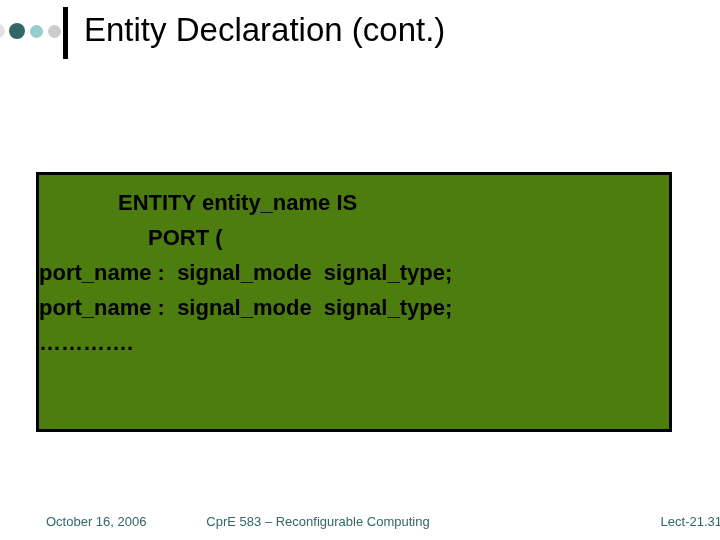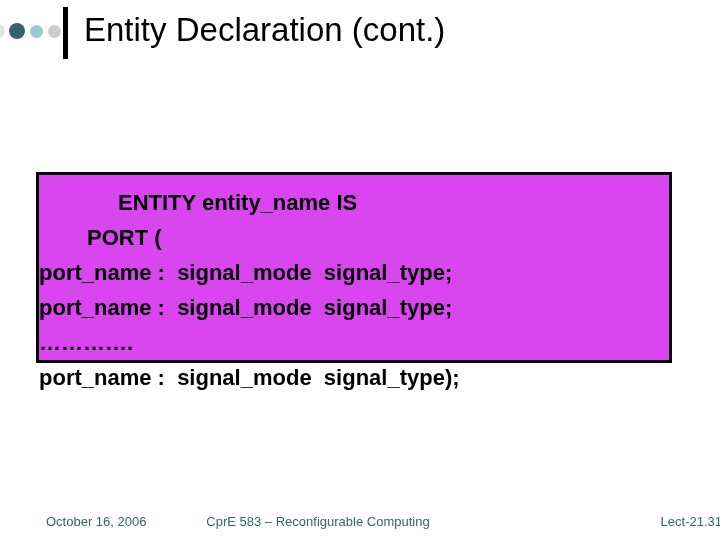--- a/index.html
+++ b/index.html
@@ -15,30 +15,30 @@
   .dot-1{left:9px;top:23px;width:16px;height:16px;background:var(--c-dark,#336666);}
   .dot-2{left:30px;top:25px;width:13px;height:13px;background:var(--c-light,#99cccc);}
   .dot-3{left:48px;top:25px;width:13px;height:13px;background:var(--c-gray,#cccccc);}
   .vbar{position:absolute;left:63px;top:7px;width:5px;height:52px;background:#000;}
   .title{
     position:absolute;left:84px;top:11px;margin:0;
     font-size:33px;font-weight:400;color:#000;white-space:nowrap;letter-spacing:0;
   }
   
   .code-box{
-    position:absolute;left:36px;top:172px;width:636px;height:191px;
-    box-sizing:border-box;border:3px solid #000;background:#d946ef;
+    position:absolute;left:36px;top:172px;width:636px;height:260px;
+    box-sizing:border-box;border:3px solid #000;background:#4d7c0f;
     padding-top:10px;
   }
   .code-line{
     font-size:22px;font-weight:700;color:#000;line-height:35px;
     white-space:pre;
   }
   .ind1{padding-left:79px;}
-  .ind2{padding-left:48px;}
+  .ind2{padding-left:109px;}
   .ind3{}
   
   .footer{position:absolute;left:16px;top:514px;width:720px;height:16px;
     font-size:13px;color:var(--c-footer,#336666);}
   .footer-date{position:absolute;left:30px;top:0;white-space:pre;}
   .footer-course{position:absolute;left:0;top:0;width:604px;text-align:center;white-space:pre;}
   .footer-lecture{position:absolute;right:14px;top:0;white-space:pre;}
 </style>
 </head>
 <body>
@@ -51,20 +51,19 @@
   <span class="vbar"></span>
   <h1 class="title">Entity Declaration (cont.)</h1>
 </div>
 
 <div class="code-box">
   <div class="code-line ind1">ENTITY entity_name IS</div>
   <div class="code-line ind2">PORT (</div>
   <div class="code-line ind3">port_name :  signal_mode  signal_type;</div>
   <div class="code-line ind3">port_name :  signal_mode  signal_type;</div>
   <div class="code-line ind3">………….</div>
-  <div class="code-line ind3">port_name :  signal_mode  signal_type);</div>
 </div>
 
 <div class="footer">
   <span class="footer-date">October 16, 2006</span>
   <span class="footer-course">CprE 583 – Reconfigurable Computing</span>
   <span class="footer-lecture">Lect-21.31</span>
 </div>
 
 </body></html>

